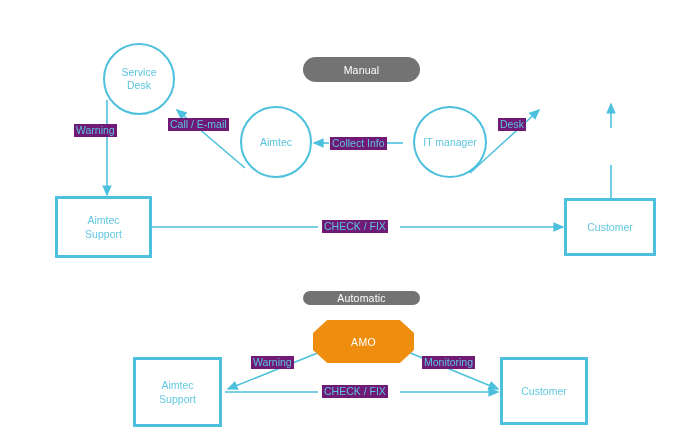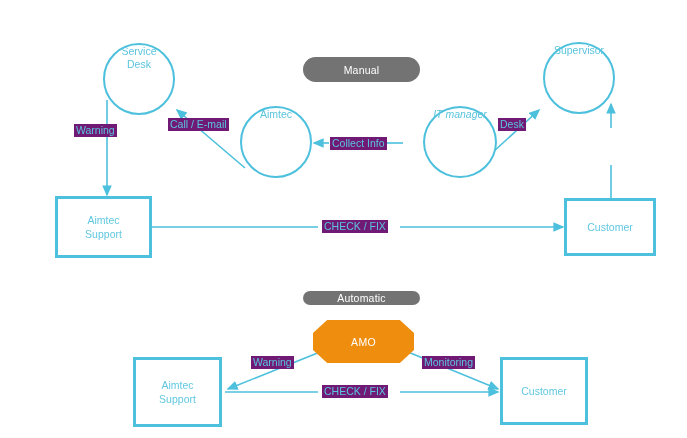--- a/index.html
+++ b/index.html
@@ -24,20 +24,21 @@
     width: 687px;
     height: 438px;
   }
   
   .node-circle {
     position: absolute;
     border: 2px solid #4cc0dc;
     border-radius: 50%;
     background: #ffffff;
     display: flex;
+    align-items: center;
     justify-content: center;
     text-align: center;
     color: #5bc4de;
     font-size: 10.5px;
     line-height: 13px;
     box-sizing: border-box;
   }
   .node-box {
     position: absolute;
     border: 3px solid #4cc0dc;
@@ -134,27 +135,24 @@
     <div>
       <div>Service</div>
       <div>Desk</div>
     </div>
   </div>
 
   <div class="node-circle" style="left:240px; top:106px; width:72px; height:72px;">
     <span>Aimtec</span>
   </div>
 
-  <div class="node-circle" style="left:423px; top:106px; width:74px; height:72px;font-style:italic;">
+  <div class="node-circle" style="left:413px; top:106px; width:74px; height:72px;">
     <span>IT manager</span>
   </div>
 
-  <div class="node-circle" style="left:543px; top:42px; width:72px; height:72px;">
-    <span>Supervisor</span>
-  </div>
 
   <div class="node-box" style="left:55px; top:196px; width:97px; height:62px;">
     <div>
       <div>Aimtec</div>
       <div>Support</div>
     </div>
   </div>
 
   <div class="node-box" style="left:564px; top:198px; width:92px; height:58px;">
     <span>Customer</span>

